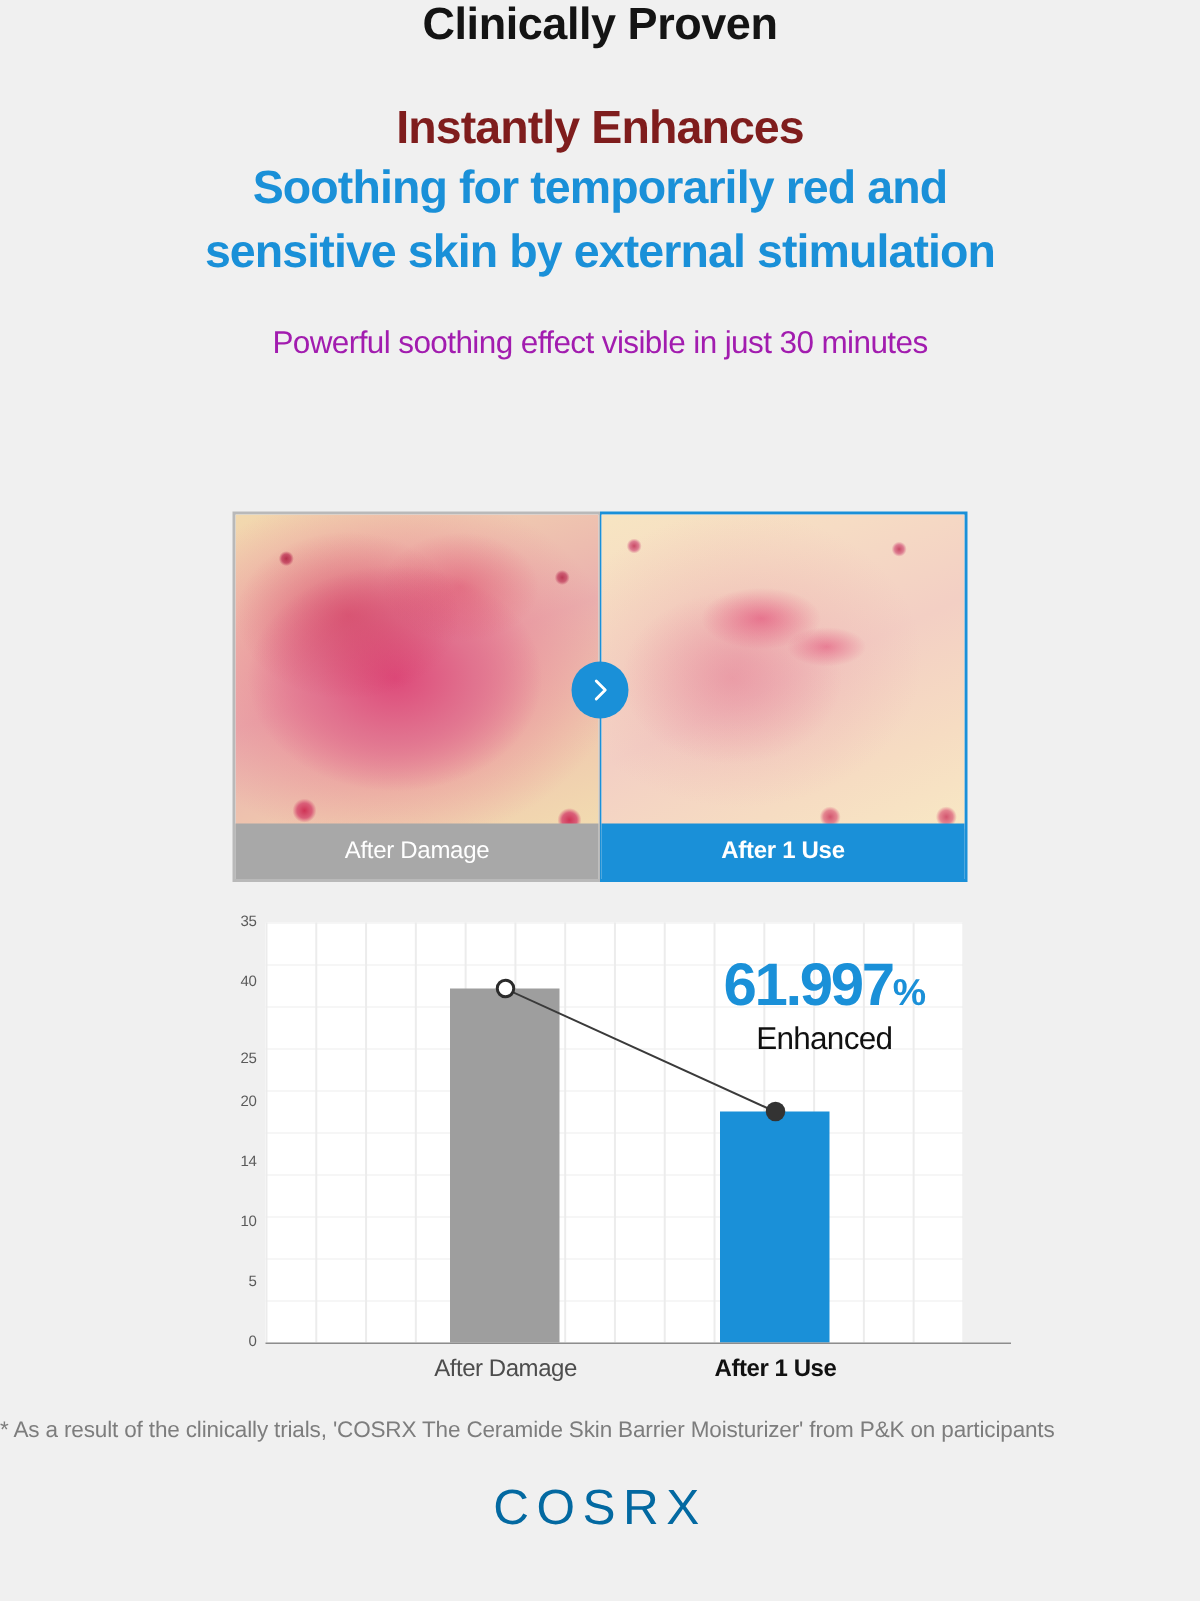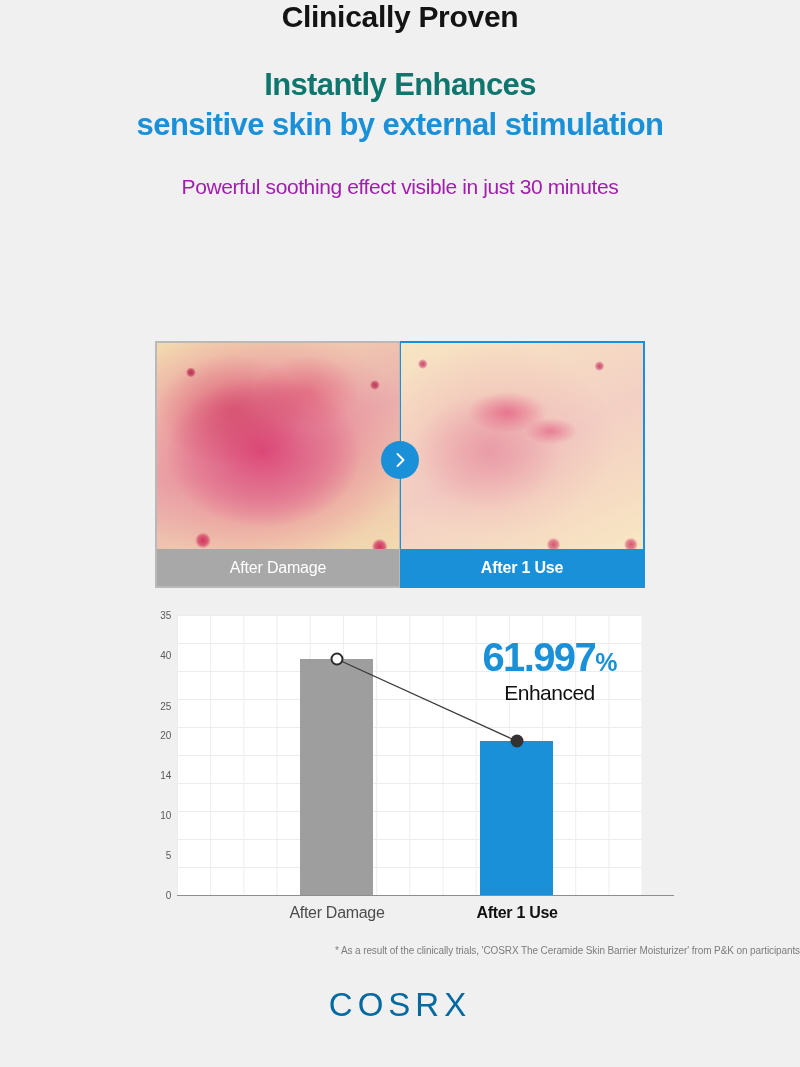--- a/index.html
+++ b/index.html
@@ -12,21 +12,21 @@
     overflow:hidden;
   }
 
   
   .headline-block { text-align:center; }
   .h-clinically {
     font-size:30px; font-weight:bold; color:#141414;
     letter-spacing:-0.3px; line-height:1.1;
   }
   .h-instantly {
-    font-size:31px; font-weight:bold; color:#0f766e;
+    font-size:31px; font-weight:bold; color:#7f1d1d;
     letter-spacing:-0.6px; margin-top:34px; line-height:1.15;
   }
   .h-blue {
     font-size:31px; font-weight:bold; color:#1a90d8;
     letter-spacing:-0.6px; line-height:1.32; margin-top:2px;
   }
   .h-sub {
     font-size:21px; font-weight:400; color:#a21caf;
     letter-spacing:-0.4px; margin-top:29px;
   }
@@ -138,35 +138,36 @@
   .xlabel {
     position:absolute; top:0; width:180px; text-align:center;
     font-size:16px; letter-spacing:-0.3px;
   }
   .xlabel-damage { left:70px; color:#4d4d4d; font-weight:400; }
   .xlabel-use    { left:250px; color:#111111; font-weight:bold; }
 
   
   .footnote {
     position:absolute; left:0; top:945px; width:100%;
-    text-align:right; font-size:10px; color:#7d7d7d;
+    text-align:left; font-size:15px; color:#7d7d7d;
     letter-spacing:-0.1px;
   }
   .logo {
     position:absolute; left:0; top:986px; width:100%;
     text-align:center; font-size:33px; font-weight:500;
     color:#0369a1; letter-spacing:5px;
   }
 </style>
 </head>
 <body>
 
 <div class="headline-block">
   <div class="h-clinically">Clinically Proven</div>
   <div class="h-instantly">Instantly Enhances</div>
+  <div class="h-blue">Soothing for temporarily red and</div>
   <div class="h-blue">sensitive skin by external stimulation</div>
   <div class="h-sub">Powerful soothing effect visible in just 30 minutes</div>
 </div>
 
 <div class="compare">
 
   <div class="panel panel-left">
     <div class="panel-img">
       <div class="skin-damage"></div>
     </div>

